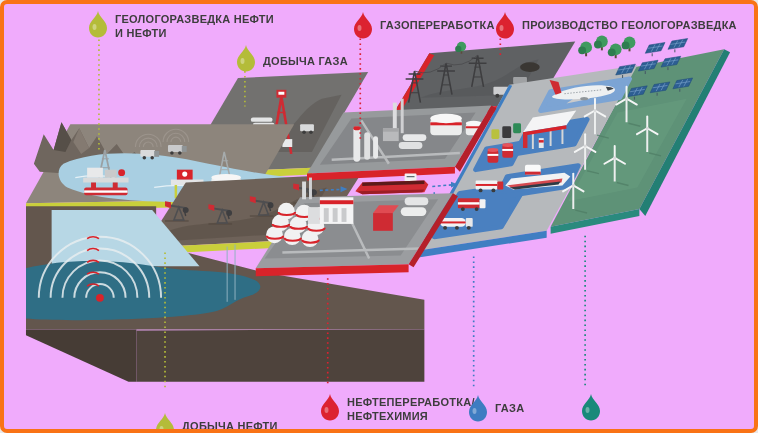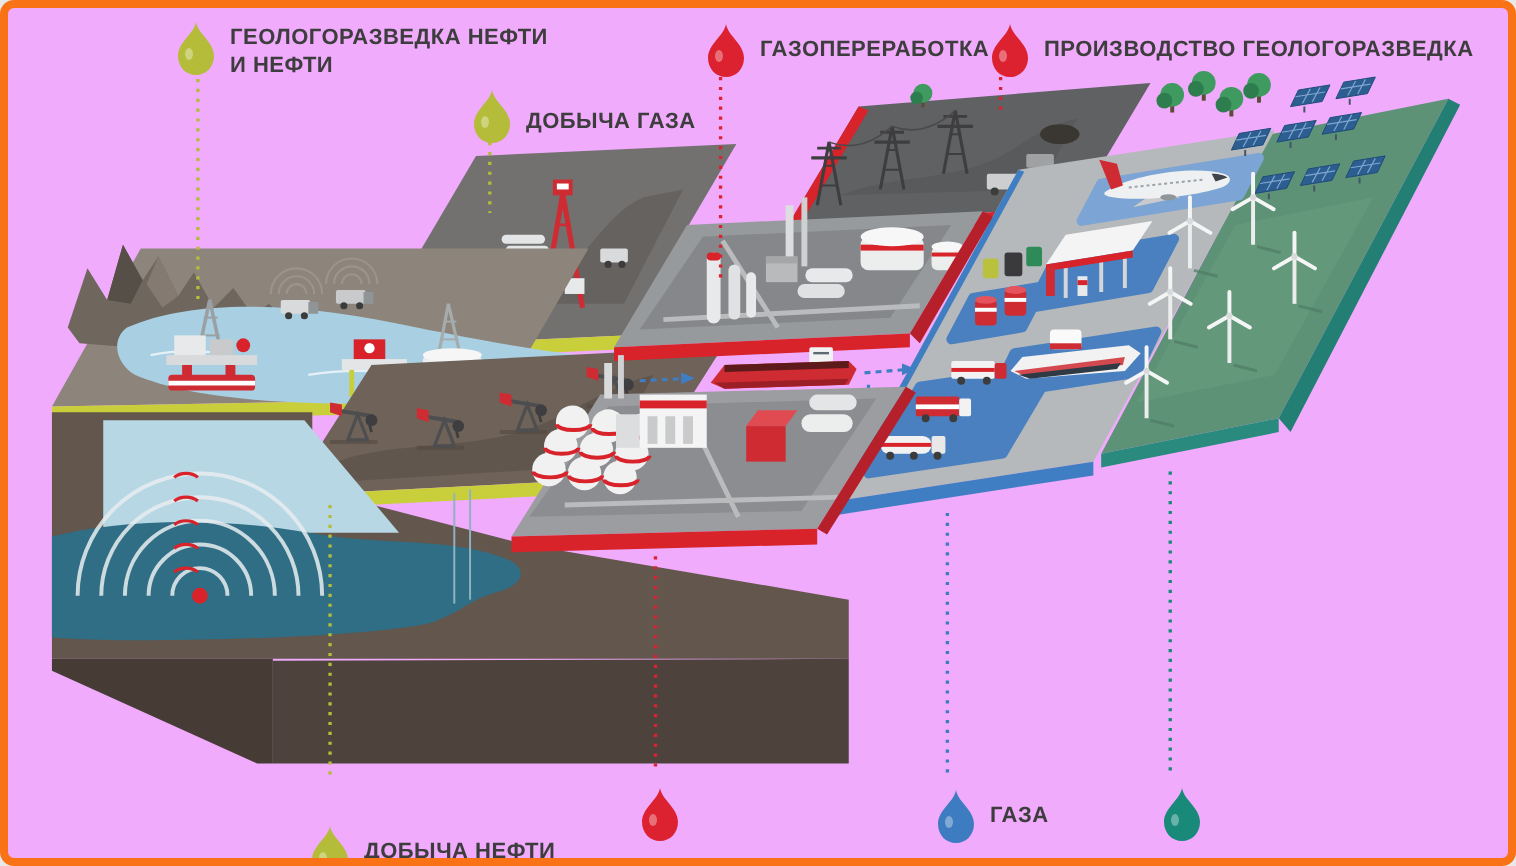--- a/index.html
+++ b/index.html
@@ -471,20 +471,24 @@
     <div class="tag-text">
       <span>ДОБЫЧА НЕФТИ</span>
     </div>
   </div>
 
   <div class="tag" style="left:316px;top:390px;">
     <svg class="drop" width="20" height="27" viewBox="0 0 20 27">
       <path d="M10,0 C9,6 1,10 1,17 C1,22.5 5,26.5 10,26.5 C15,26.5 19,22.5 19,17 C19,10 11,6 10,0 Z" fill="#dc2230"></path>
       <ellipse cx="6.5" cy="16" rx="2" ry="3" fill="#ffffff" opacity="0.35"></ellipse>
     </svg>
+    <div class="tag-text">
+      <span>НЕФТЕПЕРЕРАБОТКА/</span>
+        <span>НЕФТЕХИМИЯ</span>
+    </div>
   </div>
 
   <div class="tag single" style="left:464px;top:391px;">
     <svg class="drop" width="20" height="27" viewBox="0 0 20 27">
       <path d="M10,0 C9,6 1,10 1,17 C1,22.5 5,26.5 10,26.5 C15,26.5 19,22.5 19,17 C19,10 11,6 10,0 Z" fill="#3e7cc1"></path>
       <ellipse cx="6.5" cy="16" rx="2" ry="3" fill="#ffffff" opacity="0.35"></ellipse>
     </svg>
     <div class="tag-text">
       <span>ГАЗА</span>
     </div>

